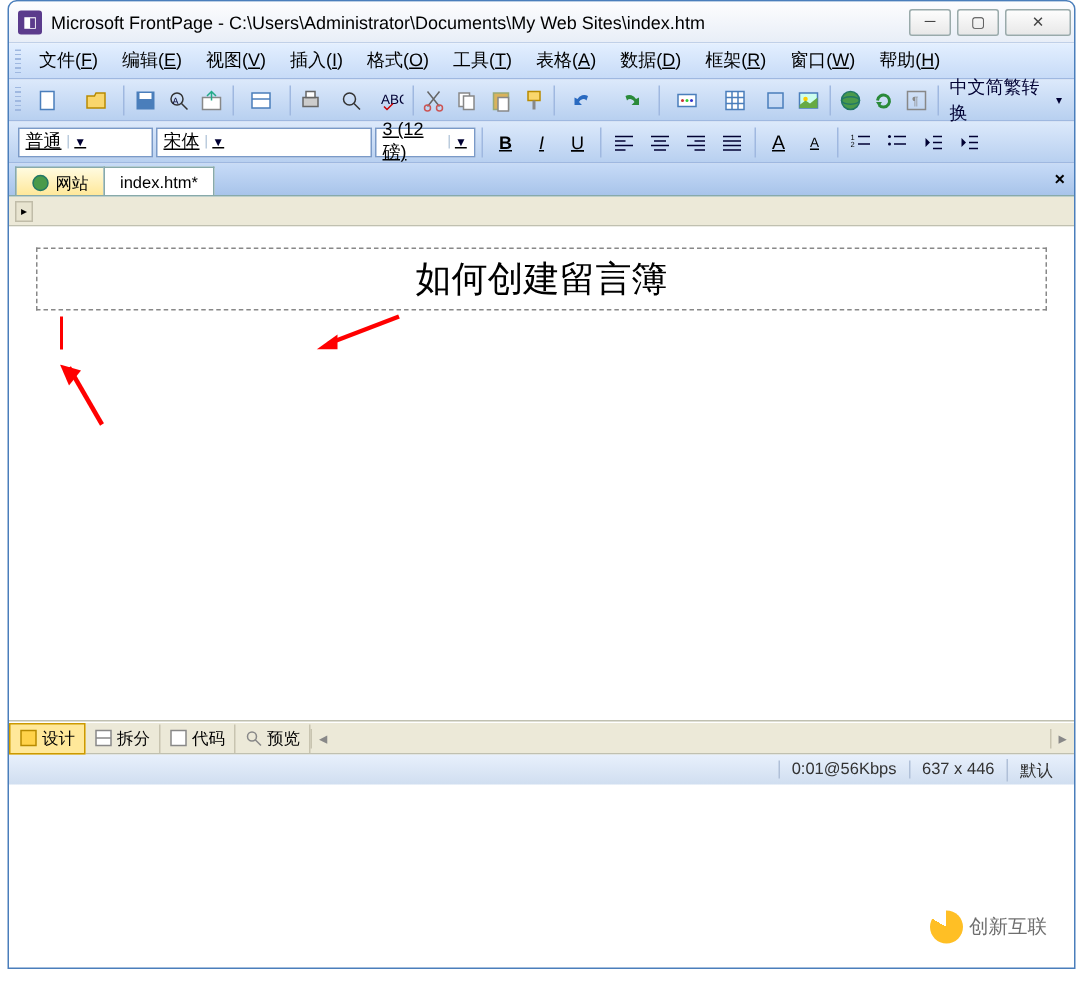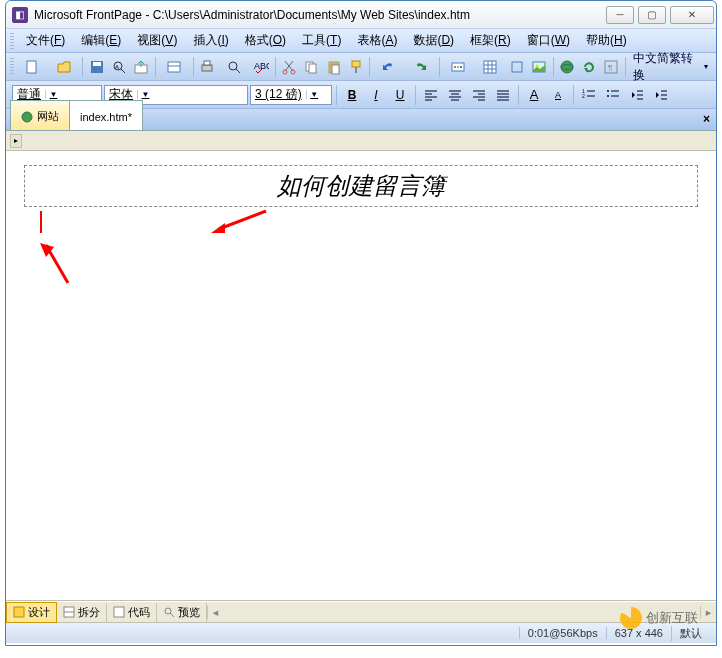--- a/index.html
+++ b/index.html
@@ -27,30 +27,30 @@
 .tlabel { font-size:12px; color:#003; padding:0 4px; cursor:pointer; display:flex; align-items:center; }
 .tlabel::after { content:"▾"; font-size:8px; margin-left:2px; }
 
 .formatbar { height: 28px; background: linear-gradient(#dce9fb,#b8d0f0); border-bottom: 1px solid #9fb8e0; display: flex; align-items: center; padding: 0 4px; gap: 2px; font-size:12px;text-decoration:underline; }
 .combo { height: 20px; background: #fff; border: 1px solid #7a9ac8; display: flex; align-items: center; padding: 0 4px; }
 .combo .arrow { width:14px; text-align:center; color:#003; font-size:8px; border-left:1px solid #bcd; margin-left:4px; padding-left:2px; }
 .fbtn { width:22px; height:22px; display:flex; align-items:center; justify-content:center; cursor:pointer; border-radius:2px; font-size:12px; }
 .fsep { width:1px; height:20px; background:#9fb8e0; margin:0 2px; }
 
 .tabbar { height: 22px; background: linear-gradient(#c7dbf7,#a8c4ea); border-bottom: 1px solid #8aa; display:flex; align-items:flex-end; padding:0 4px; position:relative; }
-.filetab { height:30px; padding:2px 10px 0; font-size:11px; border:1px solid #8aa; border-bottom:none; margin-right:-1px; display:flex; align-items:center; gap:4px; }
+.filetab { height:19px; padding:2px 10px 0; font-size:11px; border:1px solid #8aa; border-bottom:none; margin-right:-1px; display:flex; align-items:center; gap:4px; }
 .filetab.inactive { background: linear-gradient(#fffbe0,#ffe89a); }
 .filetab.active { background:#fff; font-family: "SimSun", monospace; }
 .tab-x { position:absolute; right:6px; top:3px; font-size:12px; font-weight:bold; color:#000; cursor:pointer; }
 
 .crumb { height: 20px; background:#ece9d8; border-bottom:1px solid #c0c0b0; display:flex; align-items:center; padding:0 4px; font-size:11px; }
 .crumb .arrow { width:12px; height:14px; background:#e8e4d0; border:1px solid #c0bca8; margin-right:3px; font-size:8px; display:flex; align-items:center; justify-content:center; }
 .body-tag { background:#ffcc33; border:1px solid #cc9900; padding:0 4px; font-family:"SimSun",monospace; font-size:11px; color:#000;margin-top:44px; }
 
-.editor { position:relative; background:#fff; height: 450px; border-bottom:1px solid #c0c0b0; overflow:auto;font-style:italic; }
+.editor { position:relative; background:#fff; height: 330px; border-bottom:1px solid #c0c0b0; overflow:auto; }
 .page-heading { margin:14px 18px 0; border:1px dashed #888; padding:4px 0; text-align:center; font-size:24px; font-family:"SimSun","宋体",serif; color:#000; }
 .cursor-mark { position:absolute; left:34px; top:60px; width:2px; height:22px; background:red; }
 .arrow-anno1 { position:absolute; left:205px; top:58px; }
 .arrow-anno2 { position:absolute; left:34px; top:92px; }
 
 .viewbar { height:22px; background:#ece9d8; border-top:1px solid #fff; border-bottom:1px solid #c0c0b0; display:flex; align-items:center; font-size:11px; }
 .viewbtn { padding:2px 6px; display:flex; align-items:center; gap:3px; cursor:pointer; border-right:1px solid #c8c4b0; }
 .viewbtn.active { background:#ffe89a; border:1px solid #cc9900;text-align:center; }
 .viewbar .scroll-l, .viewbar .scroll-r { width:16px; text-align:center; color:#888; border-left:1px solid #c8c4b0; }
 
@@ -246,21 +246,21 @@
   <div class="formatbar">
     <span class="grip"></span>
     <div class="combo" style="width:90px">
         <span>普通</span>
         <span class="arrow">▼</span>
       </div>
     <div class="combo" style="width:144px">
         <span>宋体</span>
         <span class="arrow">▼</span>
       </div>
-    <div class="combo" style="width:82px">
+    <div class="combo" style="width:67px">
         <span>3 (12 磅)</span>
         <span class="arrow">▼</span>
       </div>
     <div class="fsep"></div>
     <div class="fbtn">
         <b>B</b>
       </div>
     <div class="fbtn">
         <i>I</i>
       </div>

